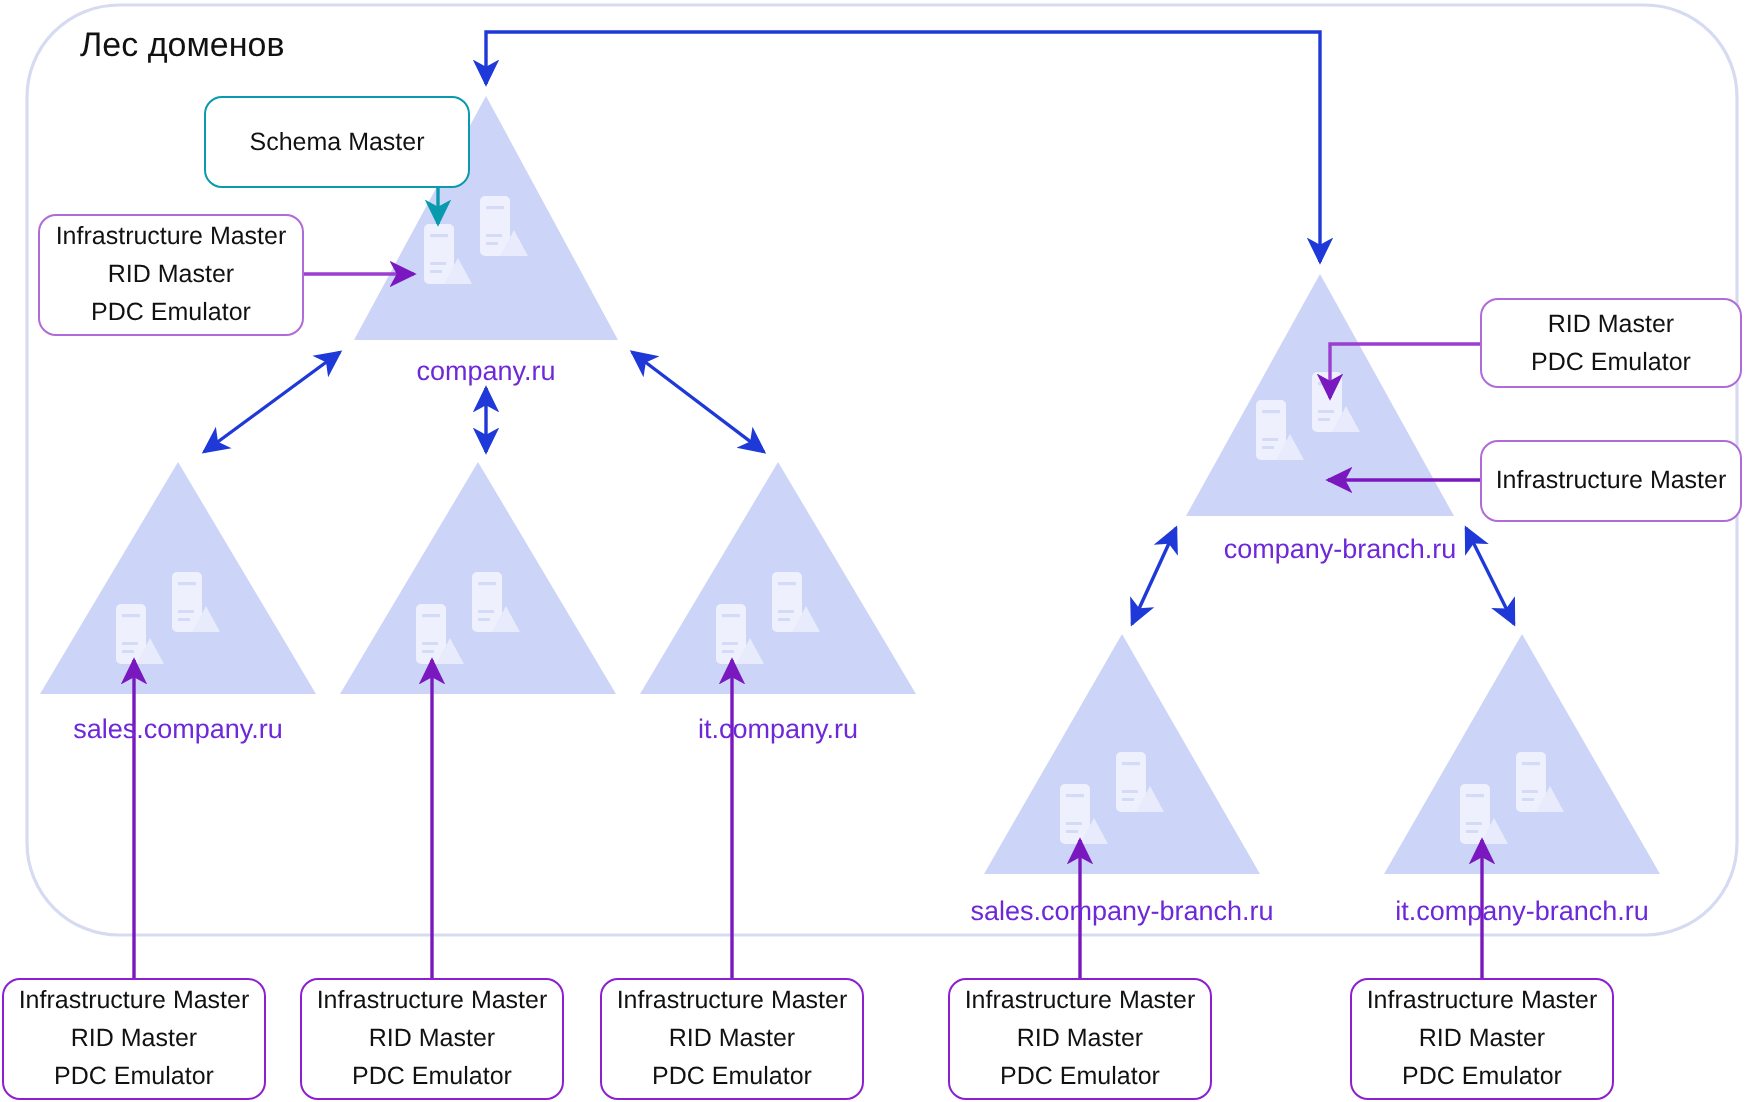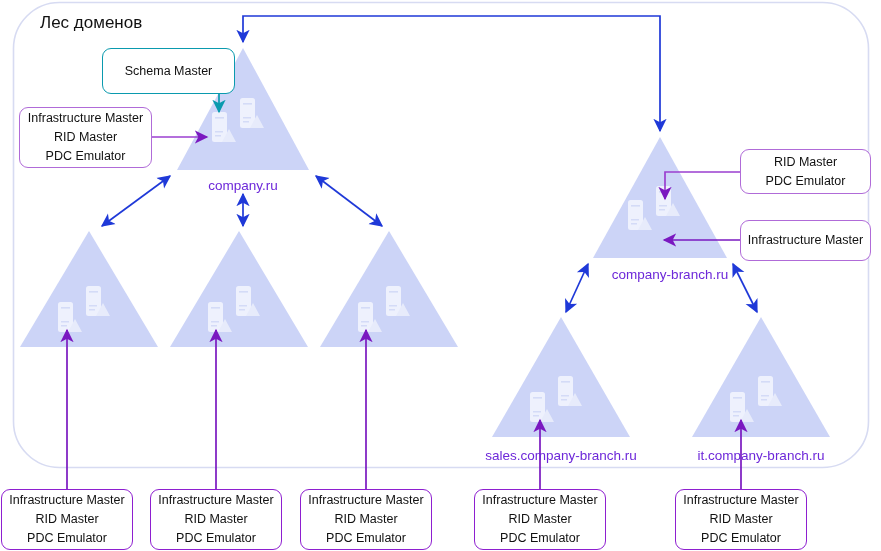--- a/index.html
+++ b/index.html
@@ -143,20 +143,22 @@
     <path d="M67 489 L67 330" fill="none" stroke="#7a18c0" stroke-width="1.7" marker-end="url(#ah-violet)"></path>
     <path d="M216 489 L216 330" fill="none" stroke="#7a18c0" stroke-width="1.7" marker-end="url(#ah-violet)"></path>
     <path d="M366 489 L366 330" fill="none" stroke="#7a18c0" stroke-width="1.7" marker-end="url(#ah-violet)"></path>
     <path d="M540 489 L540 420" fill="none" stroke="#7a18c0" stroke-width="1.7" marker-end="url(#ah-violet)"></path>
     <path d="M741 489 L741 420" fill="none" stroke="#7a18c0" stroke-width="1.7" marker-end="url(#ah-violet)"></path>
   </svg>
 
   <div class="forest-title">Лес доменов</div>
 
   <div class="node-label" style="left:177px; top:178px; width:132px;">company.ru</div>
+  <div class="node-label" style="left:19px; top:357px; width:140px;">sales.company.ru</div>
+  <div class="node-label" style="left:319px; top:357px; width:140px;">it.company.ru</div>
   <div class="node-label" style="left:592px; top:267px; width:156px;">company-branch.ru</div>
   <div class="node-label" style="left:481px; top:448px; width:160px;">sales.company-branch.ru</div>
   <div class="node-label" style="left:681px; top:448px; width:160px;">it.company-branch.ru</div>
 
   <div class="role-box teal" style="left:59px; top:48px; width:133px; height:46px;">
     <span class="role-line">Schema Master</span>
   </div>
 
   <div class="role-box orchid" style="left:19px; top:107px; width:133px; height:61px;">
     <span class="role-line">Infrastructure Master</span>

